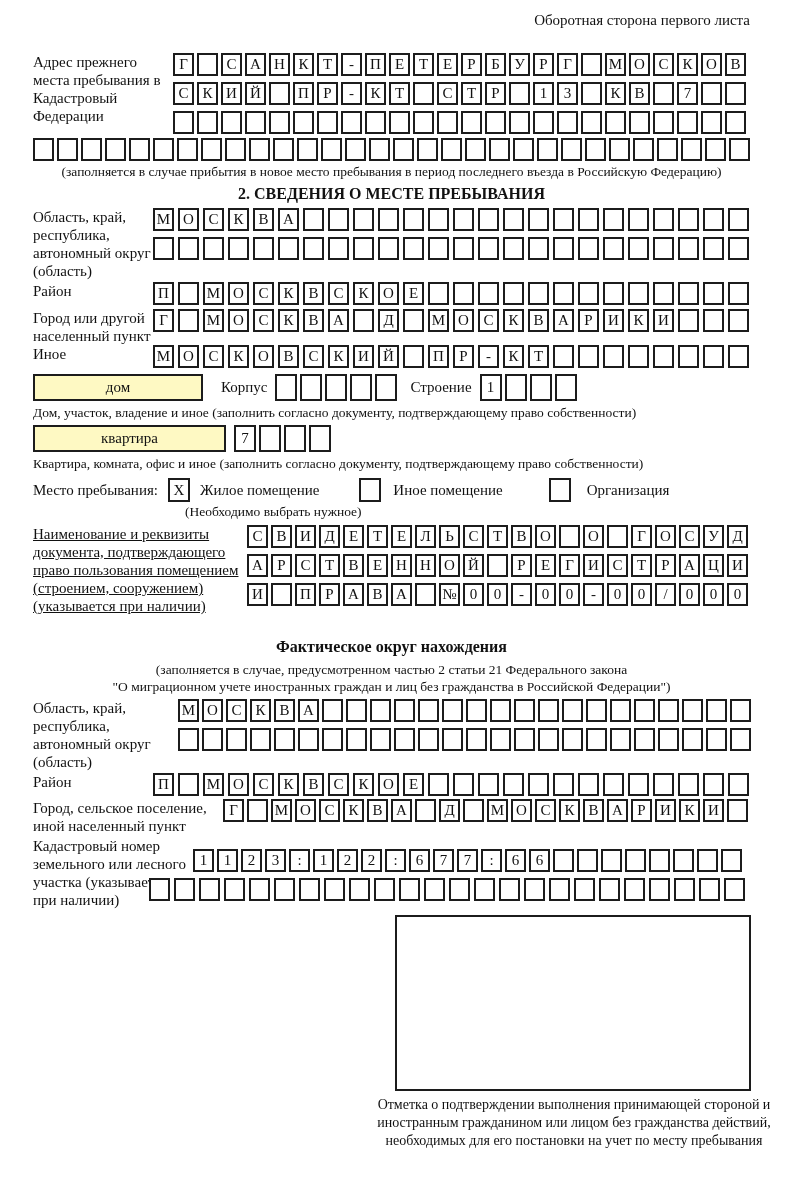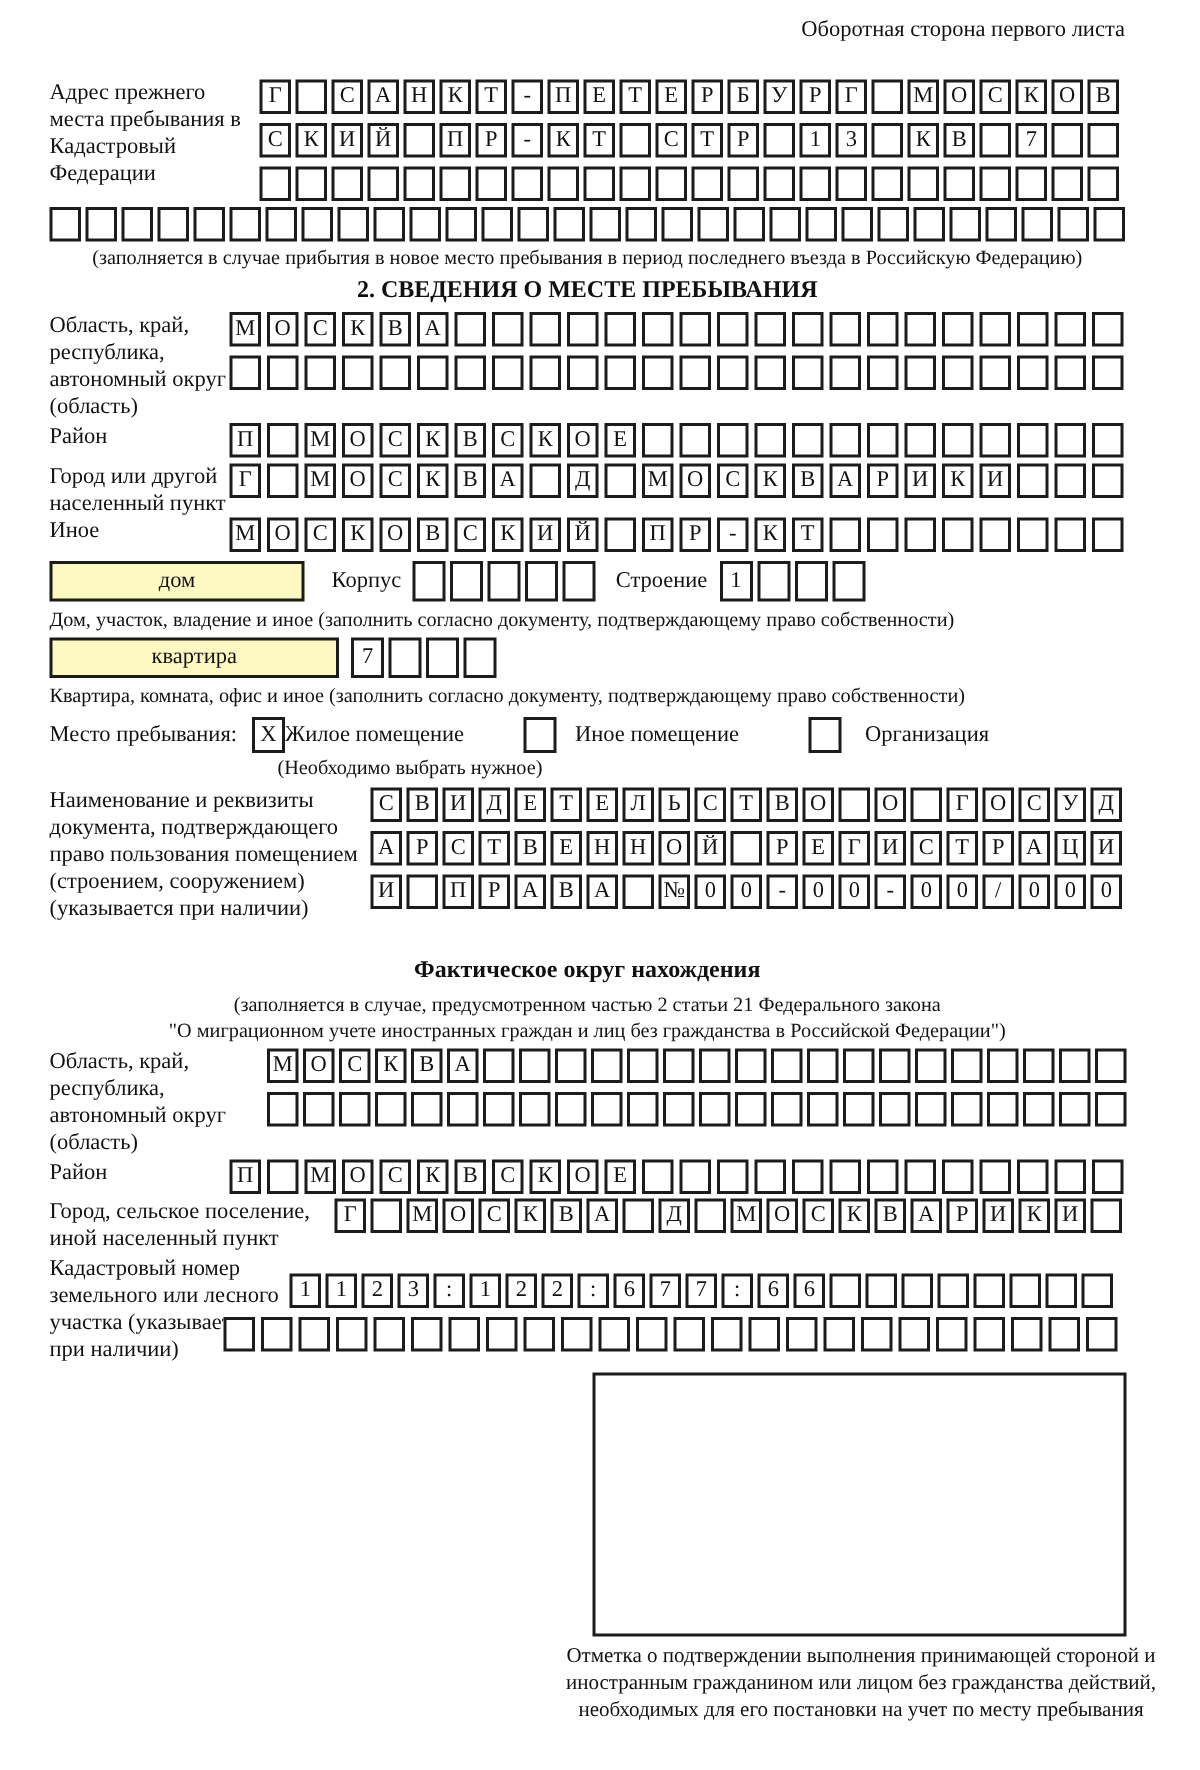--- a/index.html
+++ b/index.html
@@ -99,29 +99,29 @@
 
   <div class="bigrow mb3">
     <div class="widebox kv-box">квартира</div>
     <div class="cellrow"><span class="cell">7</span><span class="cell"></span><span class="cell"></span><span class="cell"></span></div>
   </div>
   <div class="caption mb5">Квартира, комната, офис и иное (заполнить согласно документу, подтверждающему право собственности)</div>
 
   <div class="chkrow">
     <span>Место пребывания:</span>
     <span class="chkbox" style="margin-left:10px;">X</span>
-    <span style="margin-left:0;">Жилое помещение</span>
+    <span style="margin-left:10px;">Жилое помещение</span>
     <span class="chkbox" style="margin-left:40px;"></span>
     <span style="margin-left:12px;">Иное помещение</span>
     <span class="chkbox" style="margin-left:46px;"></span>
     <span style="margin-left:16px;">Организация</span>
   </div>
   <div class="caption mb5" style="margin-left:152px;">(Необходимо выбрать нужное)</div>
 
-  <div class="frow" style="min-height:112px;">
+  <div class="frow" style="min-height:112px;text-decoration:underline;">
     <div class="flabel w214">Наименование и реквизиты документа, подтверждающего право пользования помещением (строением, сооружением) (указывается при наличии)</div>
     <div class="grid-col">
       <div class="cellrow"><span class="cell">С</span><span class="cell">В</span><span class="cell">И</span><span class="cell">Д</span><span class="cell">Е</span><span class="cell">Т</span><span class="cell">Е</span><span class="cell">Л</span><span class="cell">Ь</span><span class="cell">С</span><span class="cell">Т</span><span class="cell">В</span><span class="cell">О</span><span class="cell"></span><span class="cell">О</span><span class="cell"></span><span class="cell">Г</span><span class="cell">О</span><span class="cell">С</span><span class="cell">У</span><span class="cell">Д</span></div>
       <div class="cellrow"><span class="cell">А</span><span class="cell">Р</span><span class="cell">С</span><span class="cell">Т</span><span class="cell">В</span><span class="cell">Е</span><span class="cell">Н</span><span class="cell">Н</span><span class="cell">О</span><span class="cell">Й</span><span class="cell"></span><span class="cell">Р</span><span class="cell">Е</span><span class="cell">Г</span><span class="cell">И</span><span class="cell">С</span><span class="cell">Т</span><span class="cell">Р</span><span class="cell">А</span><span class="cell">Ц</span><span class="cell">И</span></div>
       <div class="cellrow"><span class="cell">И</span><span class="cell"></span><span class="cell">П</span><span class="cell">Р</span><span class="cell">А</span><span class="cell">В</span><span class="cell">А</span><span class="cell"></span><span class="cell">№</span><span class="cell">0</span><span class="cell">0</span><span class="cell">-</span><span class="cell">0</span><span class="cell">0</span><span class="cell">-</span><span class="cell">0</span><span class="cell">0</span><span class="cell">/</span><span class="cell">0</span><span class="cell">0</span><span class="cell">0</span></div>
     </div>
   </div>
 
   <div class="sec-title mb4">Фактическое округ нахождения</div>
   <div class="caption center">(заполняется в случае, предусмотренном частью 2 статьи 21 Федерального закона</div>

